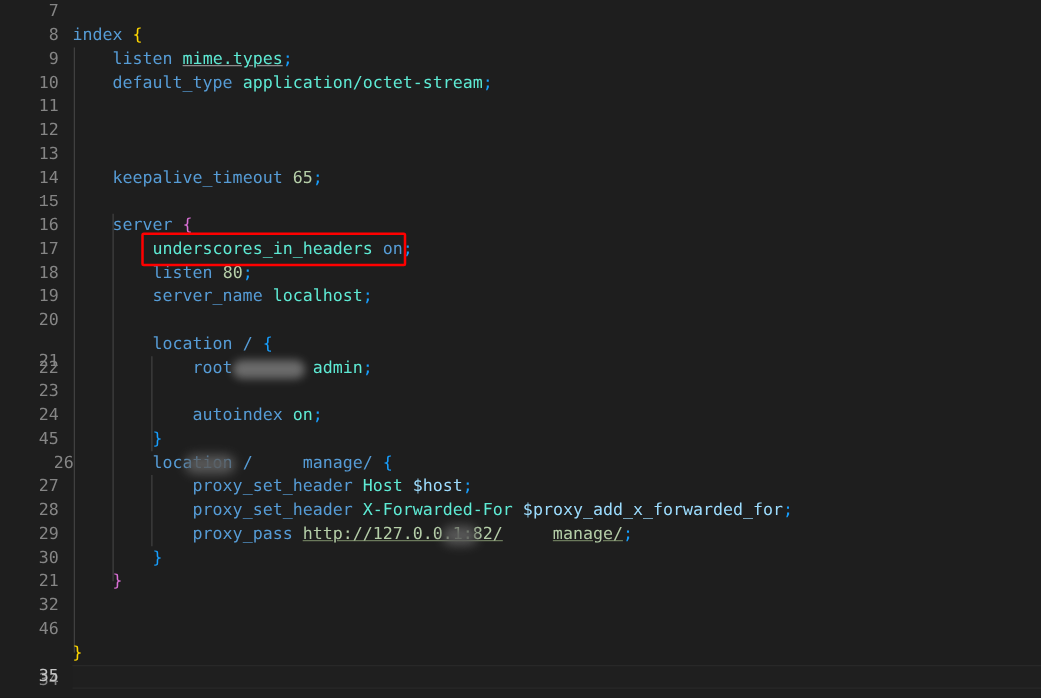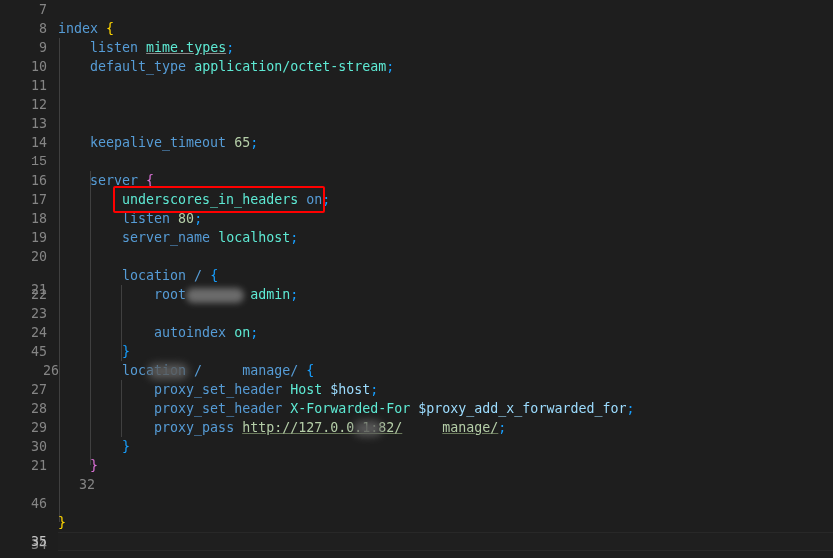--- a/index.html
+++ b/index.html
@@ -141,21 +141,21 @@
       <div class="ln" style="top: 285px;">22</div>
       <div class="ln" style="top: 304px;">23</div>
       <div class="ln" style="top: 323px;">24</div>
       <div class="ln" style="top: 342px;">45</div>
       <div class="ln" style="top: 361px; padding-left: 12px;">26</div>
       <div class="ln" style="top: 380px;">27</div>
       <div class="ln" style="top: 399px;">28</div>
       <div class="ln" style="top: 418px;">29</div>
       <div class="ln" style="top: 437px;">30</div>
       <div class="ln" style="top: 456px;">21</div>
-      <div class="ln" style="top: 475px; margin-left: 48px;">32</div>
+      <div class="ln" style="top: 475px;">32</div>
       <div class="ln" style="top: 494px;">46</div>
       <div class="ln" style="top: 535px;">34</div>
       <div class="ln active" style="top: 532px;">35</div>
     </div>
 
   <div id="code">
 
     <div id="active-line" style="top: 532px;"></div>
 
     <div class="guide" style="left:1px;  top:38px;  height:484px;"></div>

